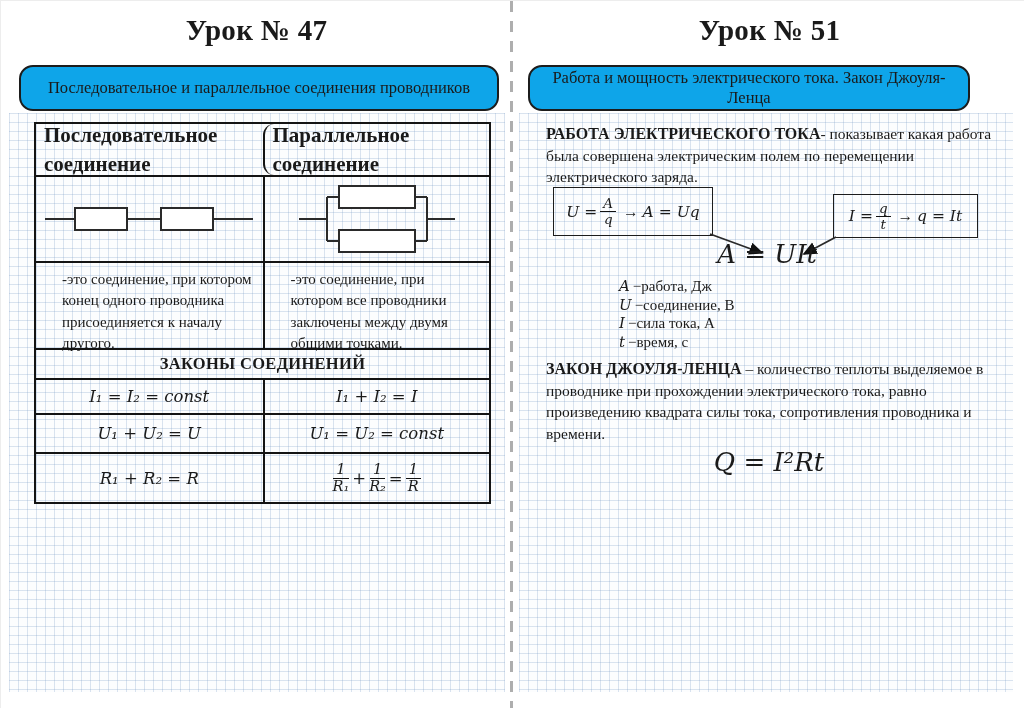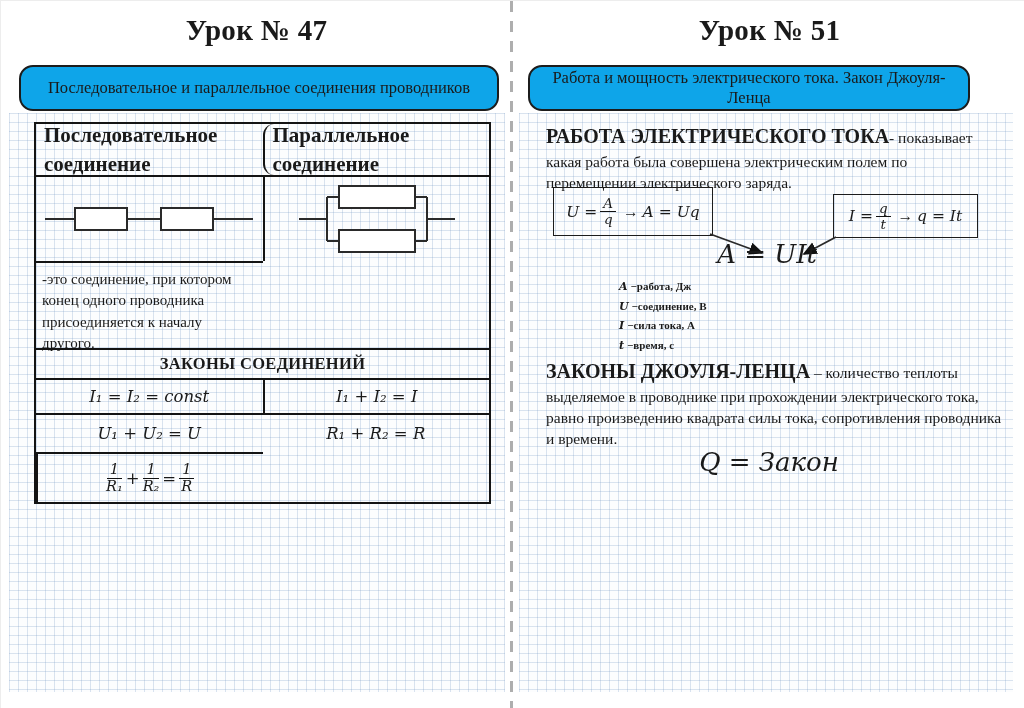--- a/index.html
+++ b/index.html
@@ -43,48 +43,48 @@
     position:absolute;left:33px;top:121px;width:457px;
     display:grid;grid-template-columns:1fr 1fr;
     grid-template-rows:51px 86px 87px 30px 35px 39px 50px;
     border:2px solid #141414;box-sizing:border-box;
   }
   .cell{display:flex;align-items:center;justify-content:center;box-sizing:border-box;text-align:center;}
   .bl{border-left:2px solid #141414;}
   .bt{border-top:2px solid #141414;}
   .hdr{font-weight:bold;font-size:21px;text-align:left;line-height:1.35;padding:2px 8px;border-radius:11px;}
   .desc{font-size:15px;line-height:1.42;align-items:flex-start;justify-content:flex-start;
-        text-align:left;padding:6px 10px 4px 6px;}
+        text-align:left;padding:6px 10px 4px 26px;}
   .laws-title{grid-column:1 / 3;font-weight:bold;font-size:16.5px;letter-spacing:0.3px;}
   .math{font-style:italic;font-size:16.5px;font-family:"DejaVu Serif","Liberation Serif",serif;}
   .frac{display:inline-flex;flex-direction:column;align-items:center;vertical-align:middle;
         line-height:1.1;margin:0 3px;font-size:14.5px;}
   .frac .num{border-bottom:1.4px solid #111;padding:0 3px;display:block;}
   .frac .den{display:block;}
 
   
   .para{position:absolute;font-size:15.5px;line-height:1.38;text-align:left;}
-  .para b{font-size:20px;}
+  .para b{font-size:16px;}
   .p-work{left:32px;top:122px;width:452px;}
   .p-joule{left:32px;top:357px;width:460px;}
   .formula-box{
     position:absolute;border:1.6px solid #1c1c1c;display:flex;align-items:center;
     justify-content:center;box-sizing:border-box;font-size:15.5px;
   }
   .fb1{left:39px;top:186px;width:160px;height:49px;}
   .fb2{left:319px;top:193px;width:145px;height:44px;}
   .formula-box .math{font-size:15.5px;}
   .formula-box .frac{font-size:13.5px;}
   .big-formula{
     position:absolute;font-style:italic;font-size:26px;text-align:center;
     font-family:"DejaVu Serif","Liberation Serif",serif;
   }
   .f-main{left:168px;top:238px;width:170px;}
   .f-joule{left:145px;top:446px;width:220px;}
-  .defs{position:absolute;left:105px;top:276px;font-size:11px;line-height:18.6px;font-weight:bold;}
+  .defs{position:absolute;left:105px;top:276px;font-size:15px;line-height:18.6px;}
   .defs .sym{font-style:italic;font-family:"DejaVu Serif","Liberation Serif",serif;padding-right:3px;}
   .arrows{position:absolute;left:0;top:0;pointer-events:none;}
   svg line, svg path.wire{stroke:#2a2a2a;}
 </style>
 </head>
 <body>
 
 <div class="page page-left">
   <div class="grid-bg"></div>
 
@@ -115,27 +115,29 @@
         <line x1="30" y1="14" x2="42" y2="14" stroke-width="2"></line>
         <line x1="118" y1="14" x2="130" y2="14" stroke-width="2"></line>
         <line x1="30" y1="58" x2="42" y2="58" stroke-width="2"></line>
         <line x1="118" y1="58" x2="130" y2="58" stroke-width="2"></line>
         <rect x="42" y="3" width="76" height="22" fill="#ffffff" stroke="#2a2a2a" stroke-width="2"></rect>
         <rect x="42" y="47" width="76" height="22" fill="#ffffff" stroke="#2a2a2a" stroke-width="2"></rect>
       </svg>
     </div>
 
     <div class="cell bt desc">-это соединение, при котором конец одного проводника присоединяется к началу другого.</div>
+    <div class="cell bt bl desc">-это соединение, при котором все проводники заключены между двумя общими точками.</div>
 
     <div class="cell bt laws-title">ЗАКОНЫ СОЕДИНЕНИЙ</div>
 
     <div class="cell bt math">I₁ = I₂ = const</div>
     <div class="cell bt bl math">I₁ + I₂ = I</div>
 
     <div class="cell bt math">U₁ + U₂ = U</div>
+    <div class="cell bt bl math">U₁ = U₂ = const</div>
 
     <div class="cell bt math">R₁ + R₂ = R</div>
     <div class="cell bt bl math">
       <span class="frac">
         <span class="num">1</span>
         <span class="den">R₁</span>
       </span>
       <span>+</span>
       <span class="frac">
         <span class="num">1</span>
@@ -198,17 +200,17 @@
   <div class="big-formula f-main">A = UIt</div>
 
   <div class="defs">
     <div><span class="sym">A</span><span>−работа, Дж</span></div>
     <div><span class="sym">U</span><span>−соединение, В</span></div>
     <div><span class="sym">I</span><span>−сила тока, А</span></div>
     <div><span class="sym">t</span><span>−время, с</span></div>
   </div>
 
   <div class="para p-joule">
-    <b>ЗАКОНЫ ДЖОУЛЯ-ЛЕНЦА</b><span> – количество теплоты выделяемое в проводнике при прохождении электрического тока, равно произведению квадрата силы тока, сопротивления проводника и времени.</span>
-  </div>
-
-  <div class="big-formula f-joule">Q = Закон</div>
+    <b>ЗАКОН ДЖОУЛЯ-ЛЕНЦА</b><span> – количество теплоты выделяемое в проводнике при прохождении электрического тока, равно произведению квадрата силы тока, сопротивления проводника и времени.</span>
+  </div>
+
+  <div class="big-formula f-joule">Q = I²Rt</div>
 </div>
 
 </body></html>

